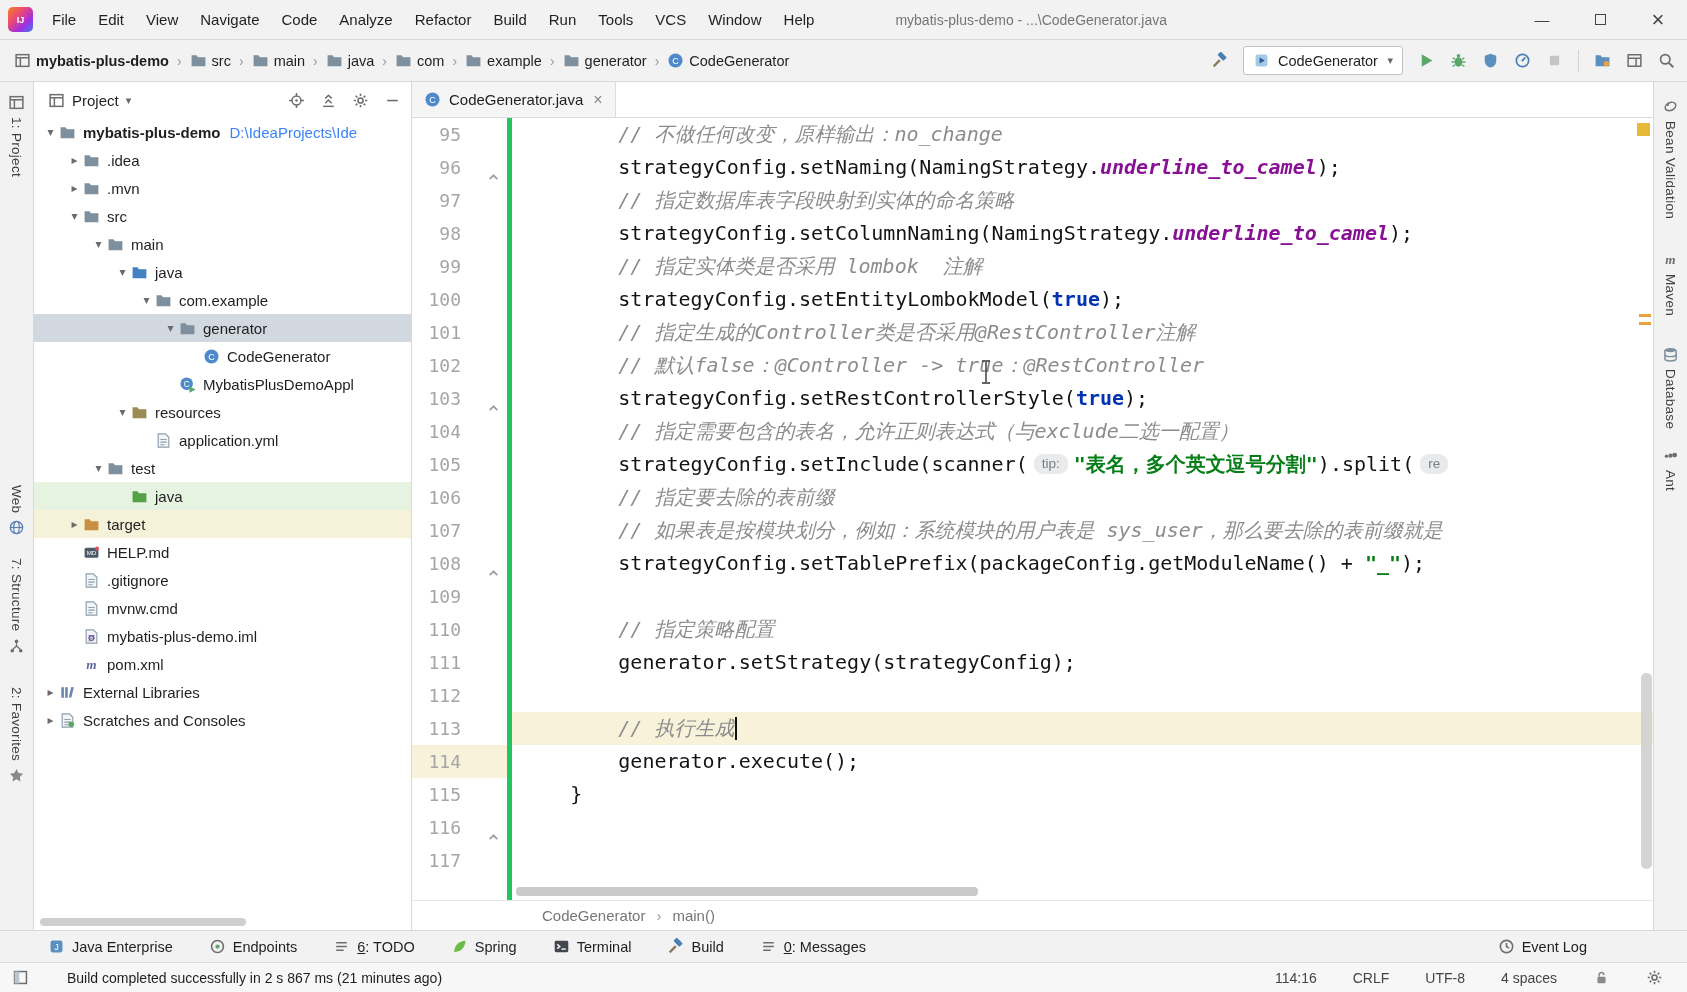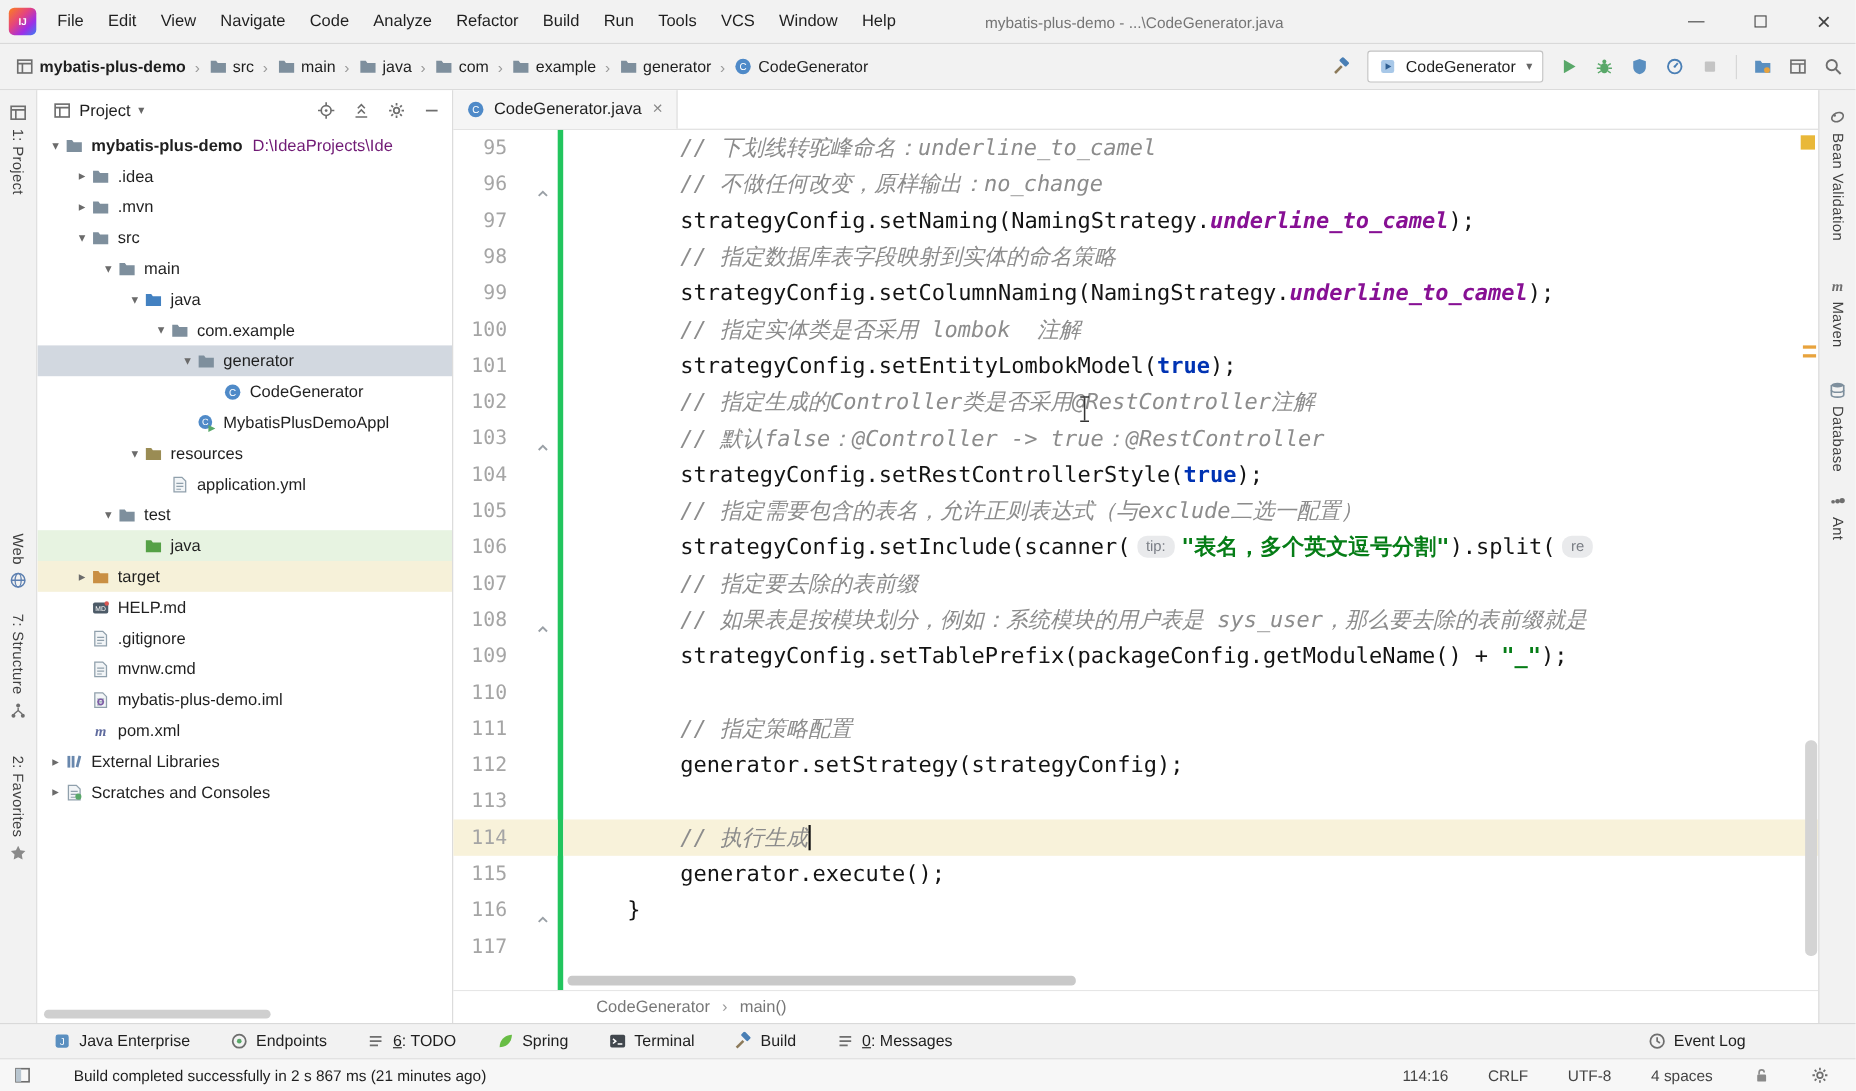--- a/index.html
+++ b/index.html
@@ -52,21 +52,21 @@
   .project-panel { width:378px; background:#fff; border-right:1px solid #d9d9d9; display:flex; flex-direction:column; position:relative; flex:0 0 auto; }
   .panel-header { height:36px; display:flex; align-items:center; padding:0 10px 0 14px; gap:7px; flex:0 0 auto; }
   .panel-title { font-size:15px; }
   .panel-caret { color:#666; font-size:11px; }
   .header-icons { margin-left:auto; display:flex; align-items:center; gap:15px; }
   .tree { flex:1 1 auto; overflow:hidden; font-size:15px; }
   .tree-row { height:28px; display:flex; align-items:center; white-space:nowrap; cursor:default; }
   .tree-row .chev { width:17px; flex:0 0 auto; text-align:center; color:#6b6b6b; font-size:12px; }
   .tree-row .icon { margin-right:7px; }
   .tree-label.b { font-weight:bold; }
-  .tree-hint { color:#701a75; margin-left:9px; }
+  .tree-hint { color:#3b82f6; margin-left:9px; }
   .row-selected { background:#d2d8e0; }
   .row-test { background:#e7f3e1; }
   .row-excluded { background:#f6f1d9; }
   .panel-scroll { position:absolute; bottom:4px; left:6px; width:206px; height:8px; background:#cfcfcf; border-radius:4px; }
 
   
   .editor-col { flex:1 1 auto; min-width:0; display:flex; flex-direction:column; background:#fff; }
   .tab-bar { height:36px; background:#fff; border-bottom:1px solid #dcdcdc; display:flex; align-items:stretch; flex:0 0 auto; }
   .tab { display:flex; align-items:center; gap:8px; padding:0 12px; background:#f5f5f5; border-right:1px solid #dcdcdc; font-size:15px; }
   .tab-close { color:#888; font-size:16px; margin-left:2px; }
@@ -623,21 +623,20 @@
             <div class="g-row"><span class="g-num">112</span></div>
             <div class="g-row"><span class="g-num">113</span></div>
             <div class="g-row current"><span class="g-num">114</span></div>
             <div class="g-row"><span class="g-num">115</span></div>
             <div class="g-row"><span class="g-num">116</span><span class="fold"><svg viewBox="0 0 12 12">
                   <path d="M2.5 7.5L6 4l3.5 3.5" fill="none" stroke="#9aa0a6" stroke-width="1.6"></path>
                 </svg></span></div>
             <div class="g-row"><span class="g-num">117</span></div>
           </div>
         <div class="code-area">
-            <div class="c-row"><span class="t-c">        // 下划线转驼峰命名：underline_to_camel</span></div>
             <div class="c-row"><span class="t-c">        // 不做任何改变，原样输出：no_change</span></div>
             <div class="c-row"><span class="t-p">        strategyConfig.setNaming(NamingStrategy.</span><span class="t-f">underline_to_camel</span><span class="t-p">);</span></div>
             <div class="c-row"><span class="t-c">        // 指定数据库表字段映射到实体的命名策略</span></div>
             <div class="c-row"><span class="t-p">        strategyConfig.setColumnNaming(NamingStrategy.</span><span class="t-f">underline_to_camel</span><span class="t-p">);</span></div>
             <div class="c-row"><span class="t-c">        // 指定实体类是否采用 lombok  注解</span></div>
             <div class="c-row"><span class="t-p">        strategyConfig.setEntityLombokModel(</span><span class="t-k">true</span><span class="t-p">);</span></div>
             <div class="c-row"><span class="t-c">        // 指定生成的Controller类是否采用@RestController注解</span></div>
             <div class="c-row"><span class="t-c">        // 默认false：@Controller -&gt; true：@RestController</span></div>
             <div class="c-row"><span class="t-p">        strategyConfig.setRestControllerStyle(</span><span class="t-k">true</span><span class="t-p">);</span></div>
             <div class="c-row"><span class="t-c">        // 指定需要包含的表名，允许正则表达式（与exclude二选一配置）</span></div>

